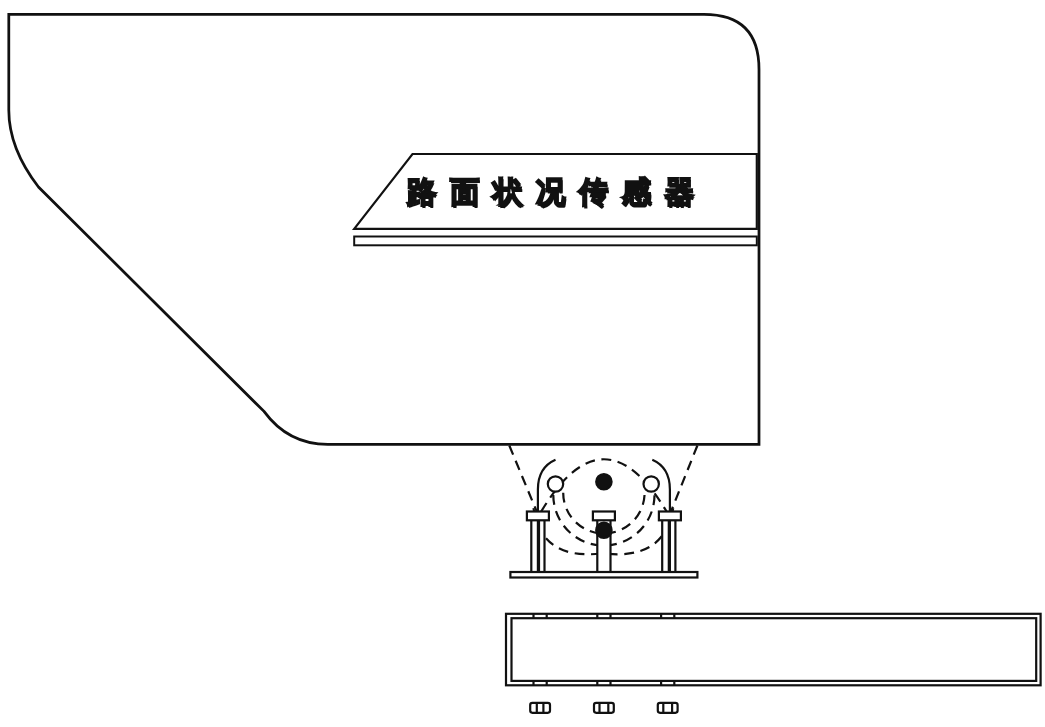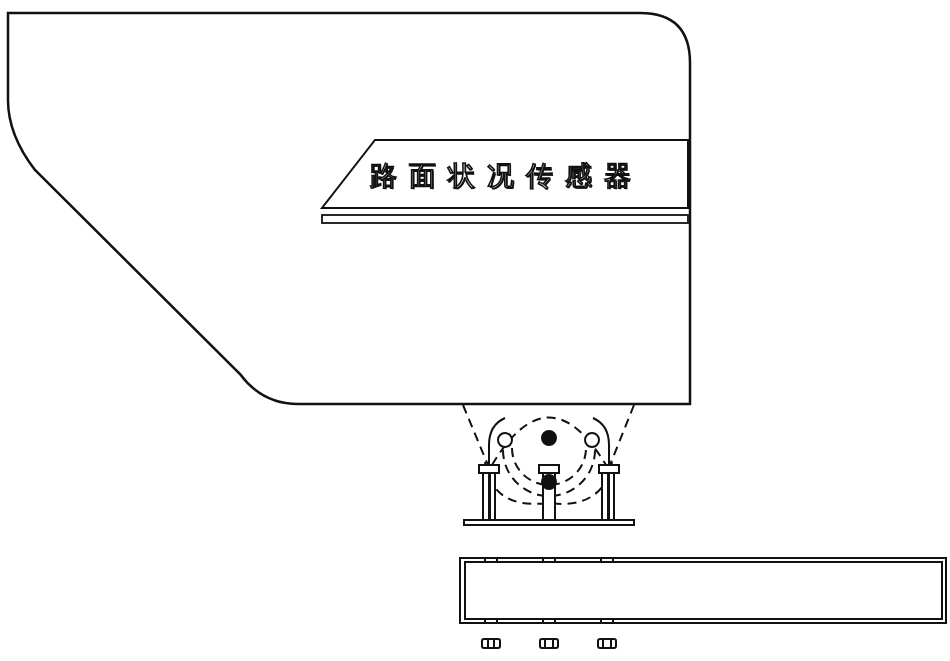--- a/index.html
+++ b/index.html
@@ -1,20 +1,20 @@
 <!DOCTYPE html>
 <html><head>
 <meta charset="utf-8">
 <style>
   html, body { margin: 0; padding: 0; background: #ffffff; }
   body { width: 950px; height: 661px; position: relative; overflow: hidden; font-family: "DejaVu Sans", sans-serif; }
   svg { position: absolute; left: 0; top: 0; }
   .label-text {
     position: absolute; left: 370px; top: 158px; width: 280px; height: 36px;
-    font-family: "DejaVu Sans", sans-serif; font-weight: normal; font-size: 27px;
+    font-family: "DejaVu Sans", sans-serif; font-weight: bold; font-size: 27px;
     letter-spacing: 12px; color: #ffffff; line-height: 36px;
     -webkit-text-stroke: 1.6px #111;
     text-shadow: 1px 1px 0 #111;
   }
 </style>
 </head>
 <body>
 
 <svg width="950" height="661" viewBox="0 0 950 661">
 

